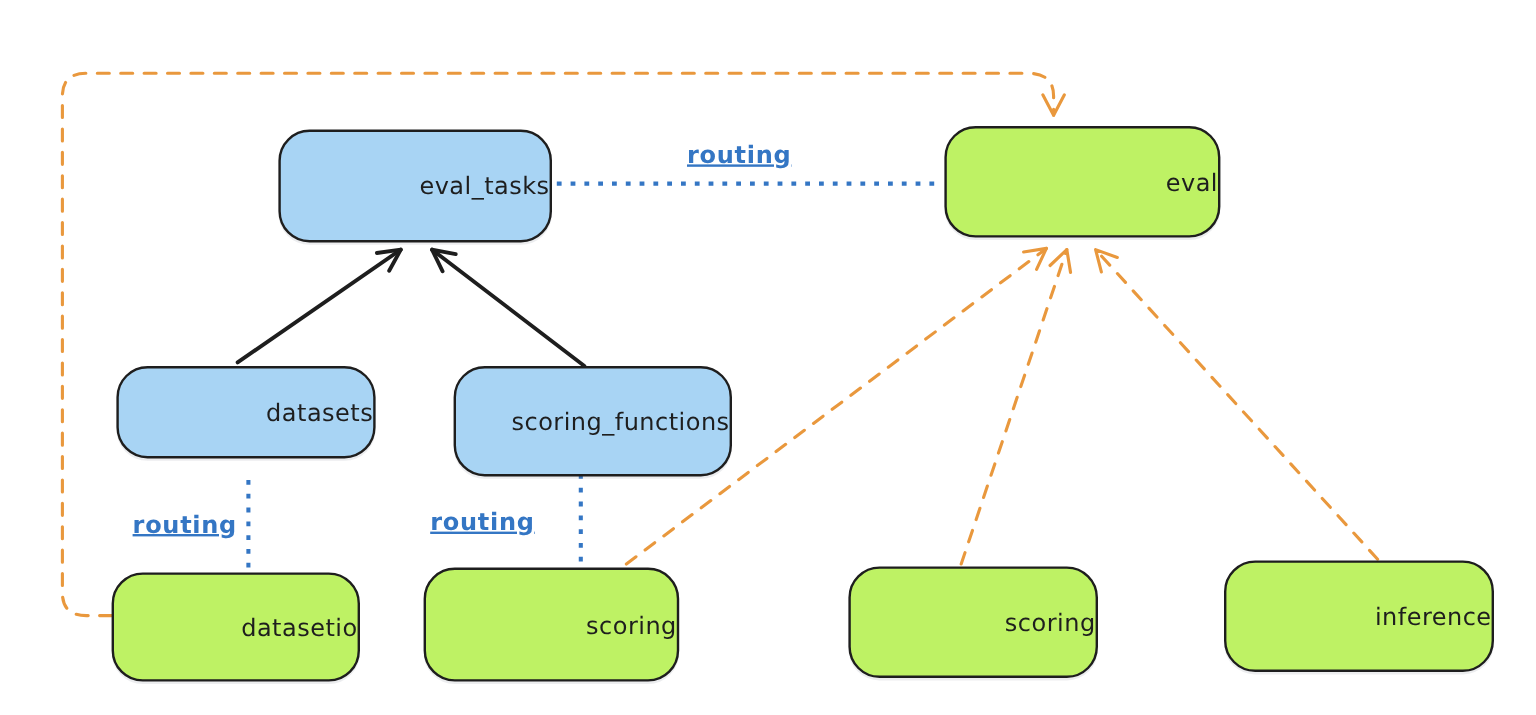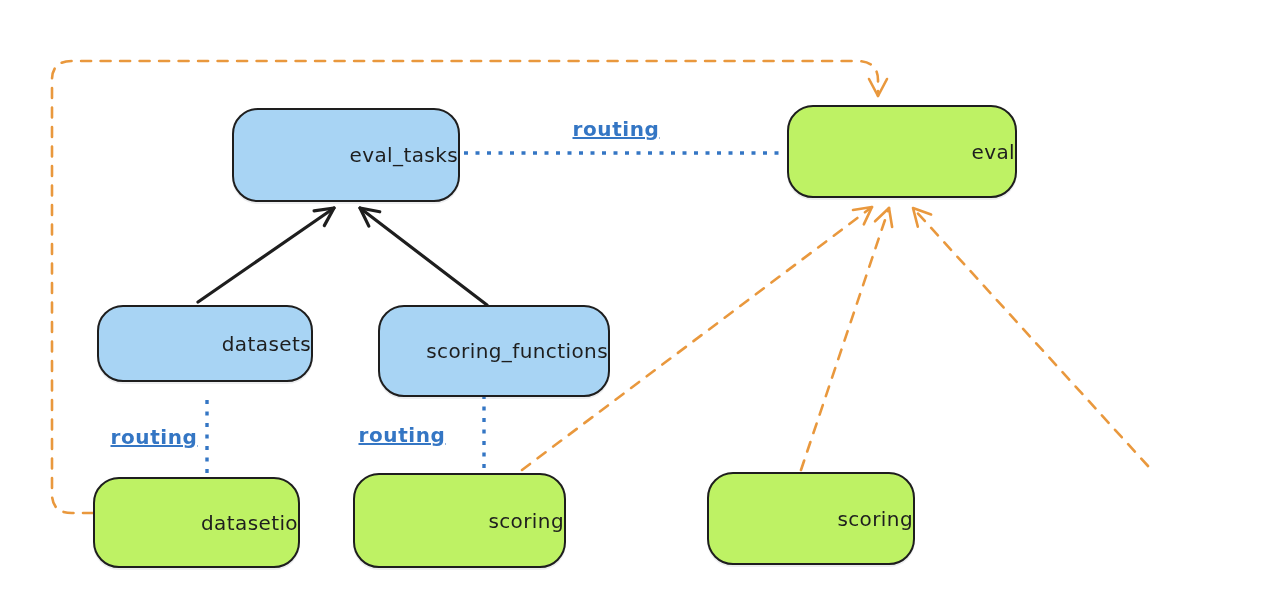--- a/index.html
+++ b/index.html
@@ -98,18 +98,21 @@
   </div>
   <div class="node green node-datasetio">
     <span>datasetio</span>
   </div>
   <div class="node green node-scoring">
     <span>scoring</span>
   </div>
   <div class="node green node-agents">
     <span>scoring</span>
   </div>
+  <div class="node green node-inference">
+    <span>inference</span>
+  </div>
 
   <span class="edge-label label-routing-top">routing</span>
   <span class="edge-label label-routing-datasets">routing</span>
   <span class="edge-label label-routing-scoring">routing</span>
 
 </div>
 
 </body></html>

